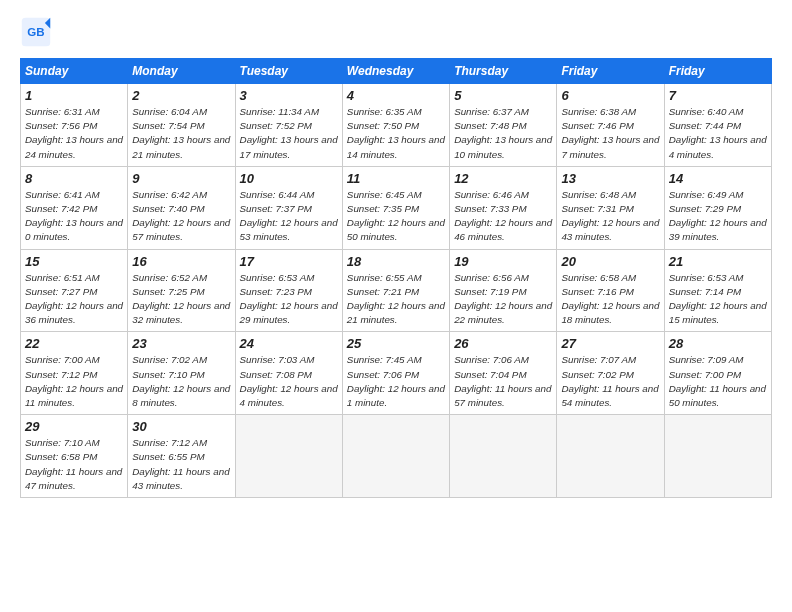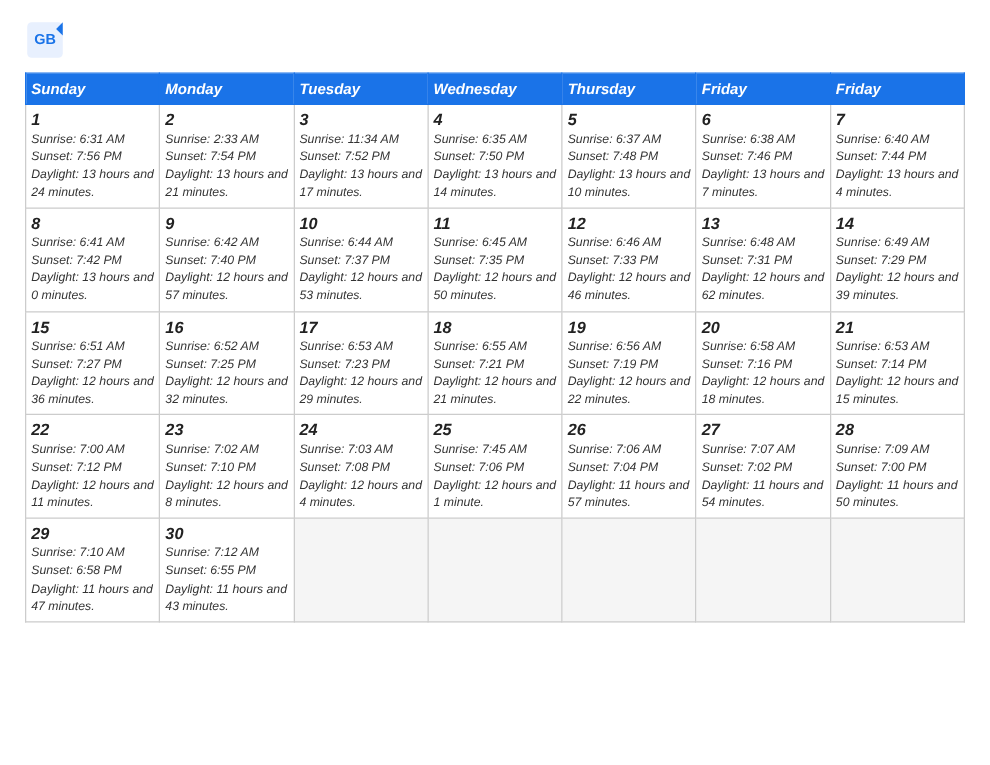--- a/index.html
+++ b/index.html
@@ -128,21 +128,21 @@
         <span class="day-num">1</span>
         <div class="day-info">
           <span>Sunrise: 6:31 AM</span><br>
           <span>Sunset: 7:56 PM</span><br>
           <span>Daylight: 13 hours and 24 minutes.</span>
         </div>
       </td>
           <td>
         <span class="day-num">2</span>
         <div class="day-info">
-          <span>Sunrise: 2:33 AM</span><br>
+          <span>Sunrise: 6:04 AM</span><br>
           <span>Sunset: 7:54 PM</span><br>
           <span>Daylight: 13 hours and 21 minutes.</span>
         </div>
       </td>
           <td>
         <span class="day-num">3</span>
         <div class="day-info">
           <span>Sunrise: 11:34 AM</span><br>
           <span>Sunset: 7:52 PM</span><br>
           <span>Daylight: 13 hours and 17 minutes.</span>
@@ -220,21 +220,21 @@
           <span>Sunrise: 6:46 AM</span><br>
           <span>Sunset: 7:33 PM</span><br>
           <span>Daylight: 12 hours and 46 minutes.</span>
         </div>
       </td>
           <td>
         <span class="day-num">13</span>
         <div class="day-info">
           <span>Sunrise: 6:48 AM</span><br>
           <span>Sunset: 7:31 PM</span><br>
-          <span>Daylight: 12 hours and 62 minutes.</span>
+          <span>Daylight: 12 hours and 43 minutes.</span>
         </div>
       </td>
           <td>
         <span class="day-num">14</span>
         <div class="day-info">
           <span>Sunrise: 6:49 AM</span><br>
           <span>Sunset: 7:29 PM</span><br>
           <span>Daylight: 12 hours and 39 minutes.</span>
         </div>
       </td>

